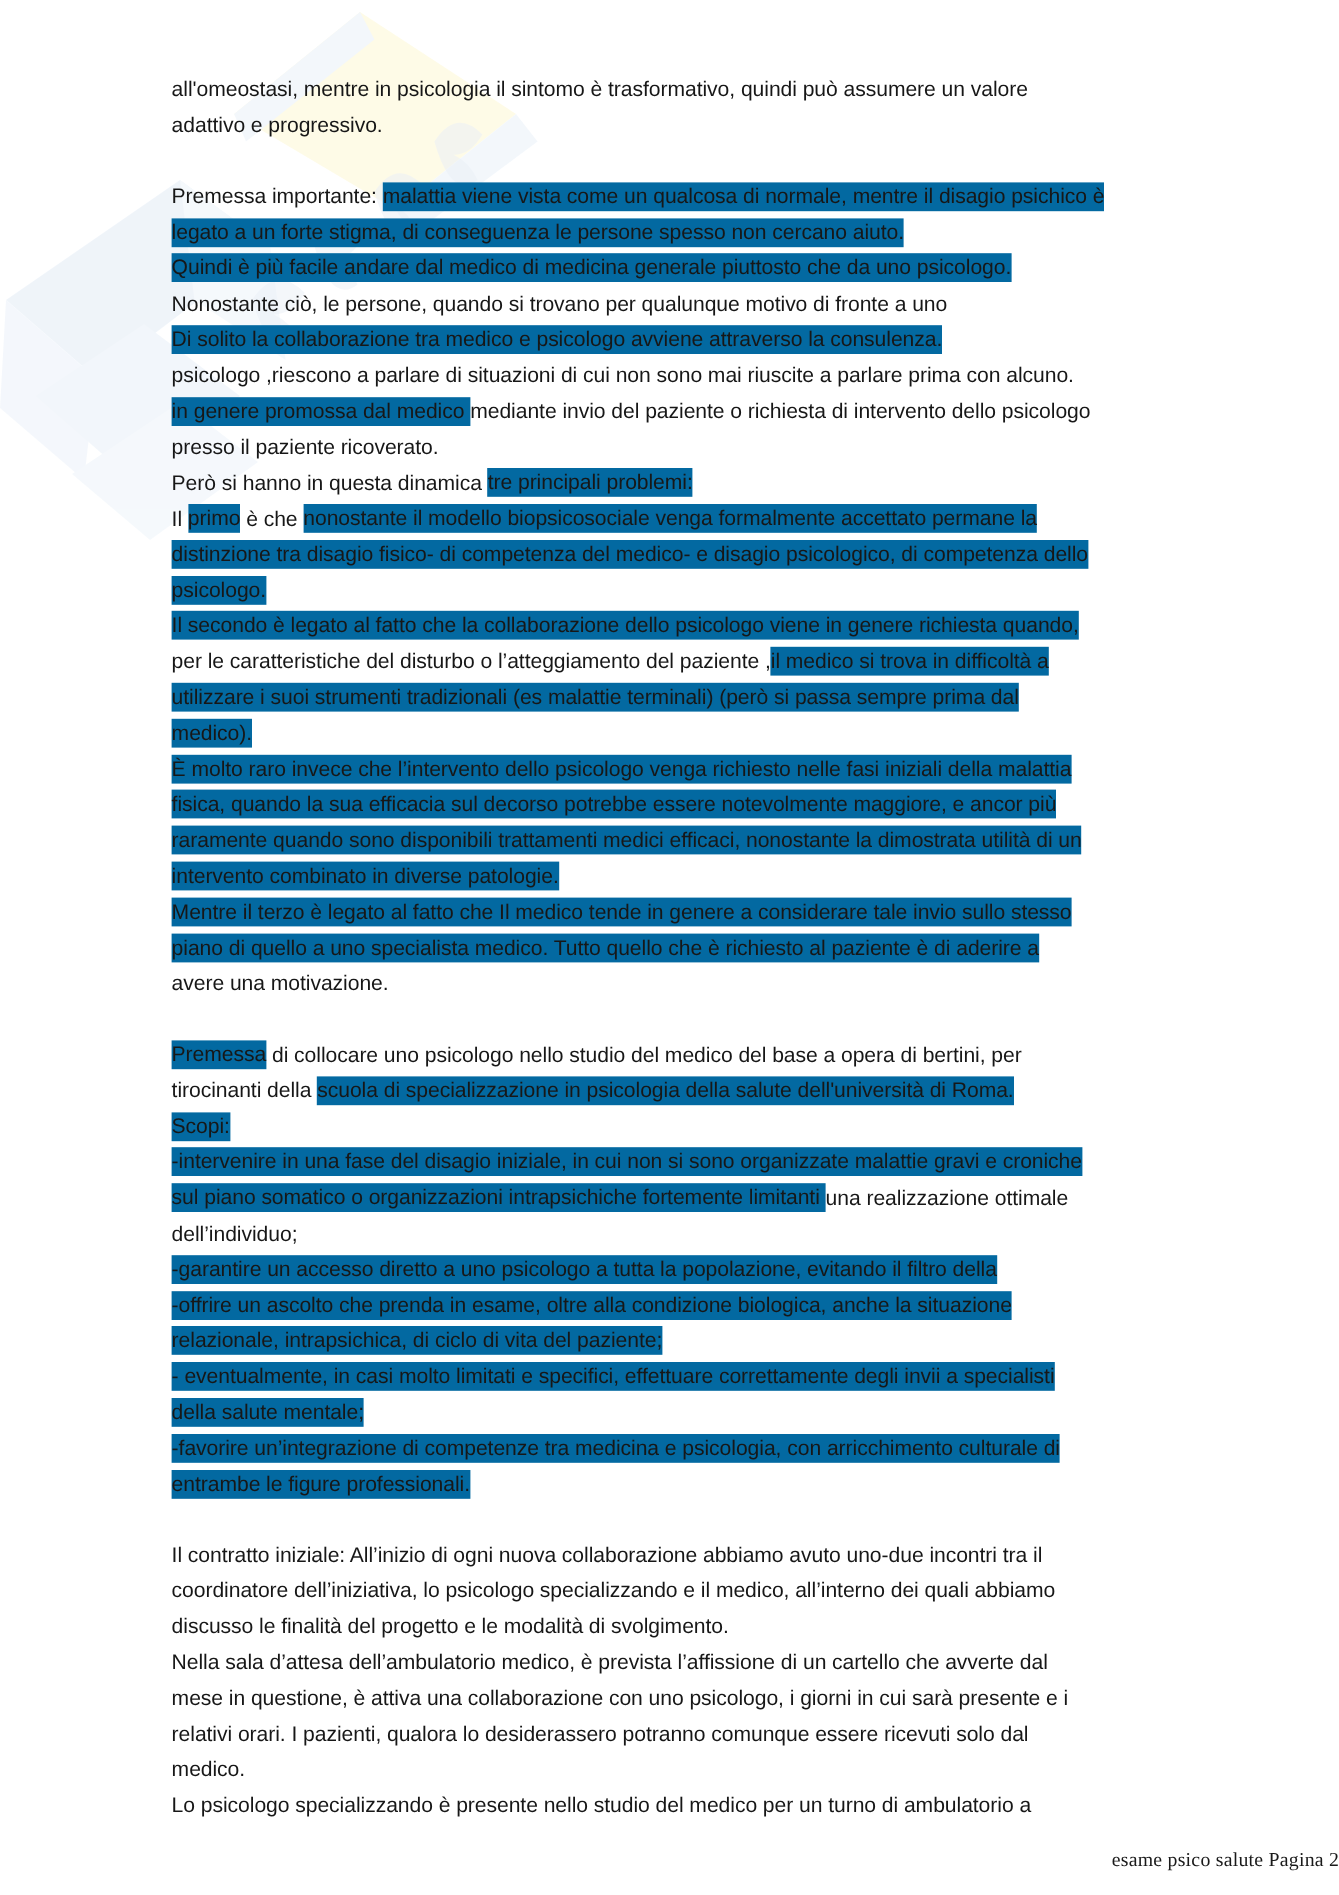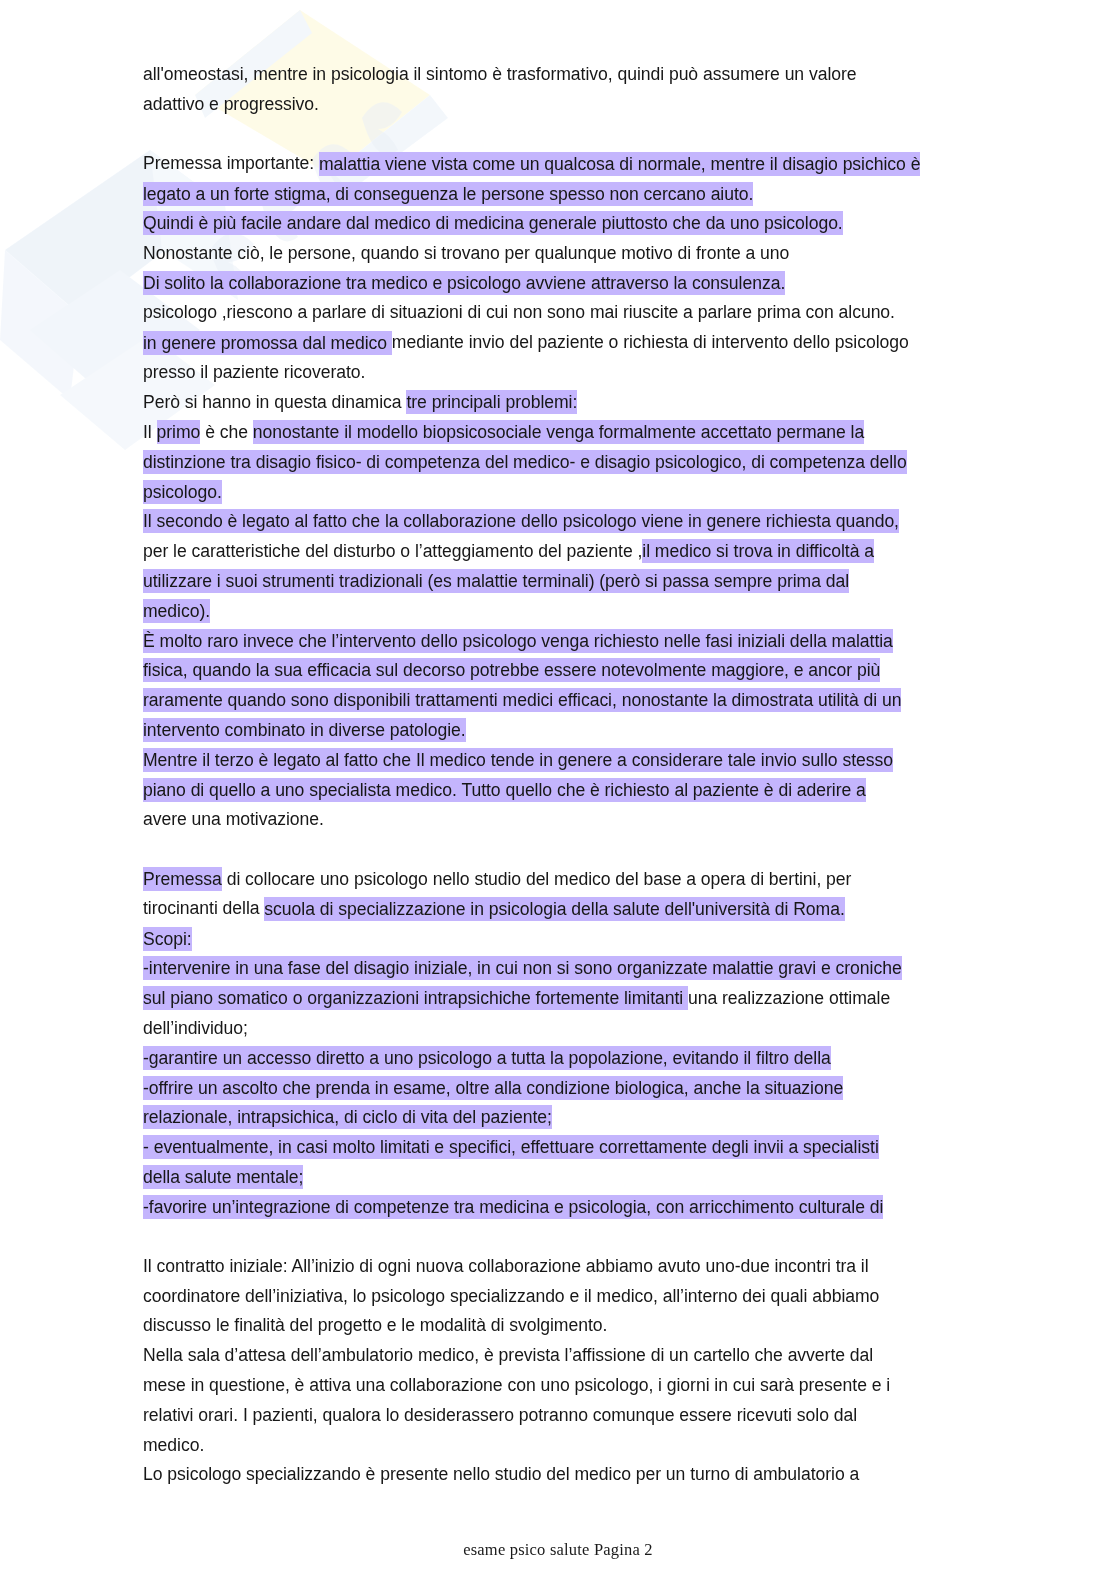--- a/index.html
+++ b/index.html
@@ -48,34 +48,34 @@
     margin: 0;
   }
   .spacer {
     height: 29.8px;
   }
   .line {
     display: block;
     white-space: pre-wrap;
   }
   mark.hl {
-    background: #c4b5fd;
+    background: #0369a1;
     color: #171717;
     padding: 1.5px 0 2.5px 0;
     box-decoration-break: clone;
     -webkit-box-decoration-break: clone;
   }
 
   
   #page-footer {
     position: absolute;
     left: 0;
     top: 1540px;
     width: 1116px;
-    text-align: center;
+    text-align: right;
     font-family: "Liberation Serif", serif;
     font-size: 16.5px;
     color: #1a1a1a;
     z-index: 2;
     letter-spacing: 0.2px;
   }
 </style>
 </head>
 <body>
 
@@ -138,20 +138,21 @@
         <span class="line"><mark class="hl">Scopi:</mark></span>
         <span class="line"><mark class="hl">-intervenire in una fase del disagio iniziale, in cui non si sono organizzate malattie gravi e croniche</mark></span>
         <span class="line"><mark class="hl">sul piano somatico o organizzazioni intrapsichiche fortemente limitanti </mark><span>una realizzazione ottimale</span></span>
         <span class="line"><span>dell’individuo;</span></span>
         <span class="line"><mark class="hl">-garantire un accesso diretto a uno psicologo a tutta la popolazione, evitando il filtro della</mark></span>
         <span class="line"><mark class="hl">-offrire un ascolto che prenda in esame, oltre alla condizione biologica, anche la situazione</mark></span>
         <span class="line"><mark class="hl">relazionale, intrapsichica, di ciclo di vita del paziente;</mark></span>
         <span class="line"><mark class="hl">- eventualmente, in casi molto limitati e specifici, effettuare correttamente degli invii a specialisti</mark></span>
         <span class="line"><mark class="hl">della salute mentale;</mark></span>
         <span class="line"><mark class="hl">-favorire un’integrazione di competenze tra medicina e psicologia, con arricchimento culturale di</mark></span>
+        <span class="line"><mark class="hl">entrambe le figure professionali.</mark></span>
       </div>
       <div class="spacer"></div>
       <div class="para">
         <span class="line"><span>Il contratto iniziale: All’inizio di ogni nuova collaborazione abbiamo avuto uno-due incontri tra il</span></span>
         <span class="line"><span>coordinatore dell’iniziativa, lo psicologo specializzando e il medico, all’interno dei quali abbiamo</span></span>
         <span class="line"><span>discusso le finalità del progetto e le modalità di svolgimento.</span></span>
         <span class="line"><span>Nella sala d’attesa dell’ambulatorio medico, è prevista l’affissione di un cartello che avverte dal</span></span>
         <span class="line"><span>mese in questione, è attiva una collaborazione con uno psicologo, i giorni in cui sarà presente e i</span></span>
         <span class="line"><span>relativi orari. I pazienti, qualora lo desiderassero potranno comunque essere ricevuti solo dal</span></span>
         <span class="line"><span>medico.</span></span>

